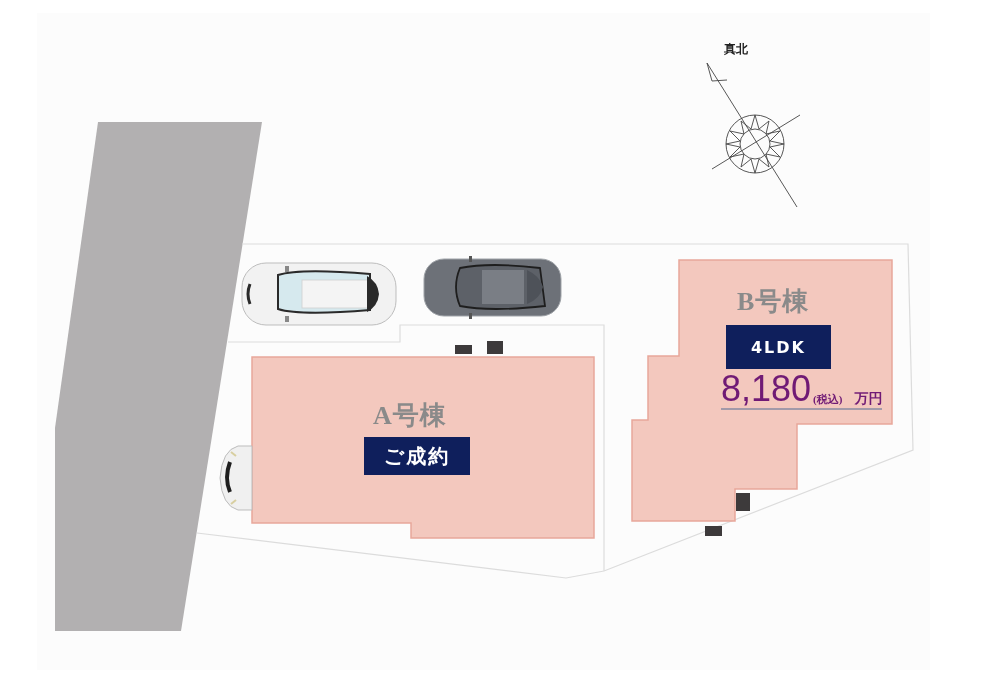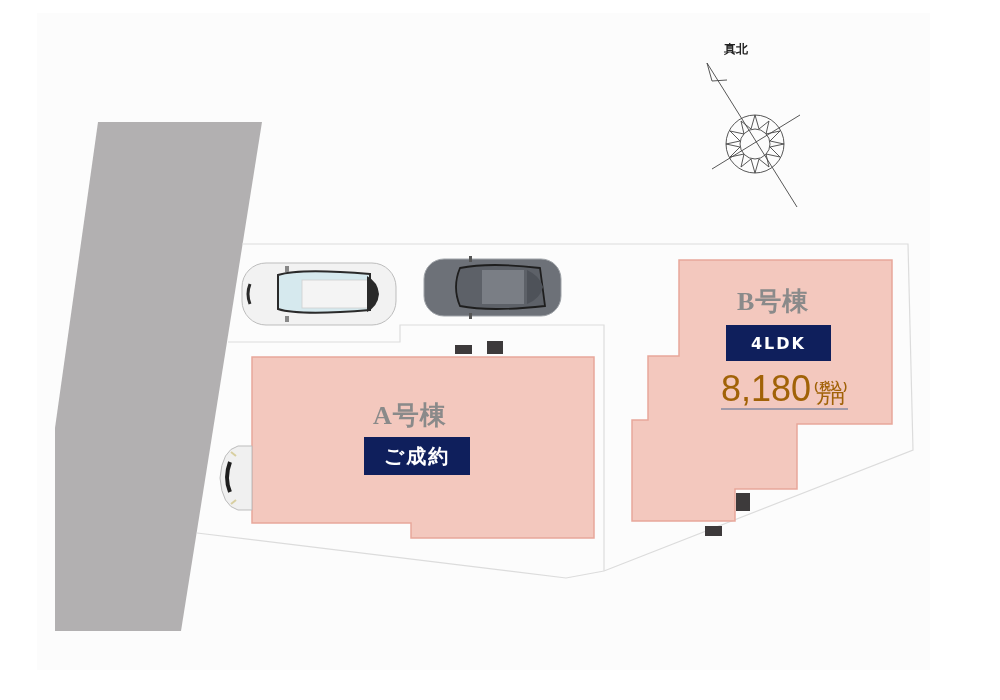--- a/index.html
+++ b/index.html
@@ -21,30 +21,30 @@
   .badge {
     position: absolute; background: #0f1f5c; color: #ffffff;
     font-family: "DejaVu Sans", sans-serif; font-weight: bold;
     display: flex; align-items: center; justify-content: center;
     letter-spacing: 2px;
   }
   .price {
     position: absolute; left: 721px; top: 367px; height: 40px;
     display: flex; align-items: flex-end;
     border-bottom: 2px solid #a29aa9; padding-bottom: 1px;
-    color: #a16207;
+    color: #701a75;
   }
   .price-num {
     font-family: "Liberation Sans", sans-serif; font-size: 36px; line-height: 36px;
     letter-spacing: 0px;
   }
   .price-unit {
-    display: flex; flex-direction: column; align-items: center;
+    display: flex; align-items: center;
     margin-left: 2px; margin-bottom: 2px;
-    font-family: Liberation Mono, monospace; font-weight: bold;
+    font-family: Liberation Serif, serif; font-weight: bold; gap: 12px;
   }
   .price-unit .tax { font-size: 11px; line-height: 12px; }
   .price-unit .man { font-size: 14px; line-height: 12px; }
   .north-label {
     position: absolute; left: 684px; top: 41px;
     font-family: "DejaVu Sans", sans-serif; font-weight: bold; font-size: 12px; color: #222; margin-left: 40px;
   }
 </style>
 </head>
 <body>
@@ -106,21 +106,21 @@
 </svg>
 
 <div class="north-label">真北</div>
 
 <div class="bldg-name" style="left:373px; top:398px;">A号棟</div>
 <div class="badge" style="left:364px; top:437px; width:106px; height:38px; font-size:20px;">
   <span>ご成約</span>
 </div>
 
 <div class="bldg-name" style="left:737px; top:284px;">B号棟</div>
-<div class="badge" style="left:726px; top:325px; width:105px; height:36px; font-size:16px;">
+<div class="badge" style="left:726px; top:325px; width:105px; height:44px; font-size:16px;">
   <span>4LDK</span>
 </div>
 <div class="price">
   <span class="price-num">8,180</span>
   <span class="price-unit">
     <span class="tax">(税込)</span>
     <span class="man">万円</span>
   </span>
 </div>
 

